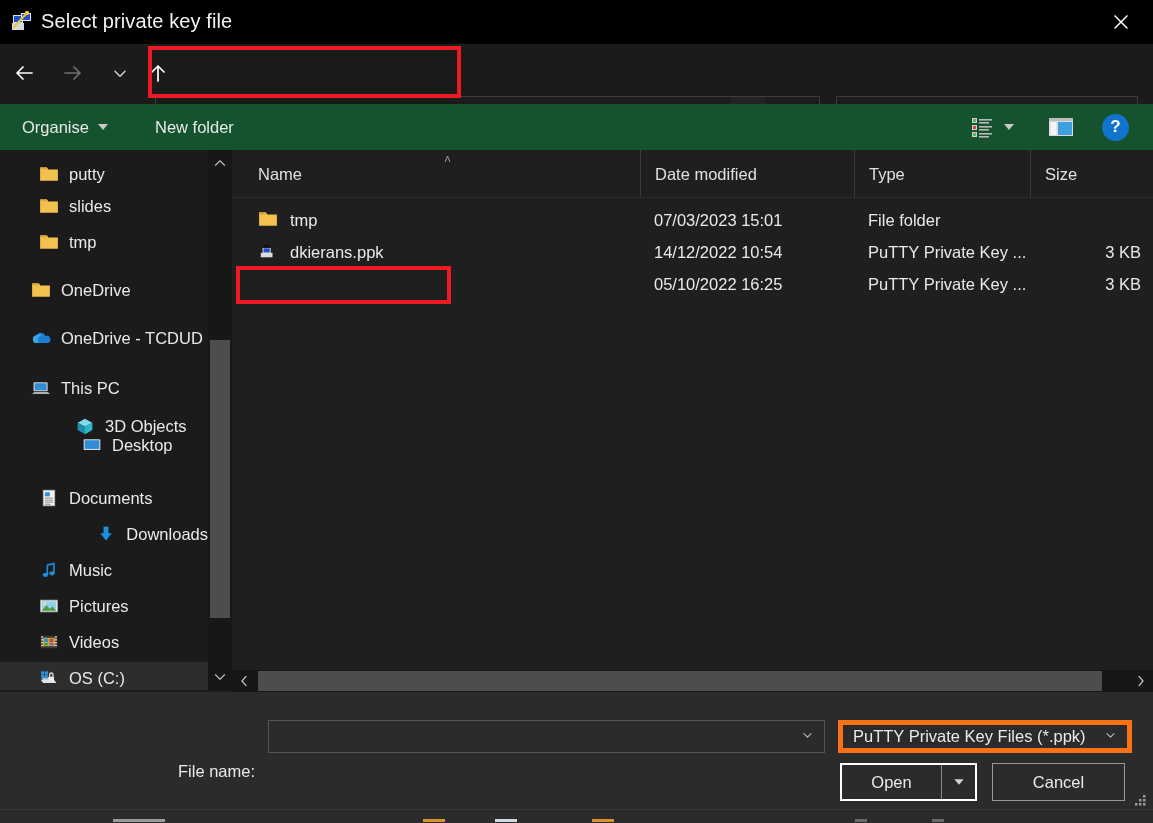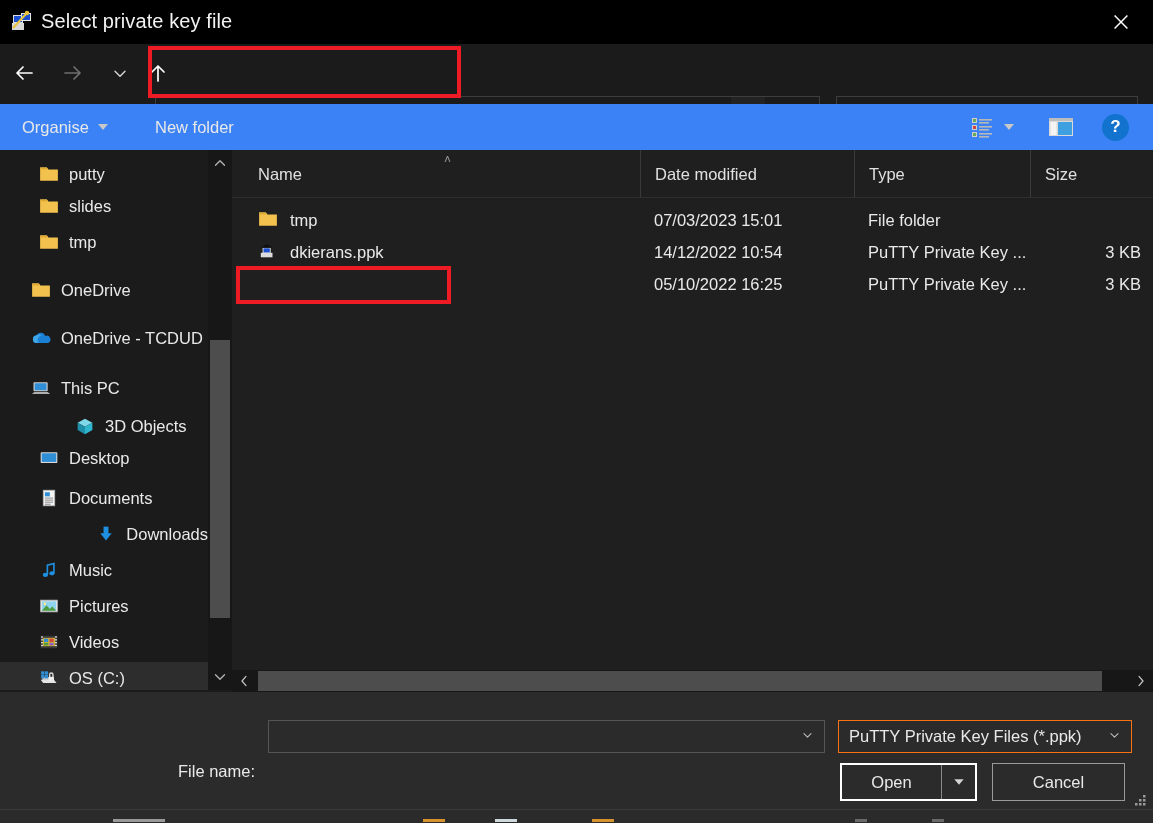--- a/index.html
+++ b/index.html
@@ -79,21 +79,21 @@
   
   .annot {
     position: absolute; border: 4px solid #ee1b24; pointer-events: none;
   }
   .annot-address { left: 148px; top: 46px; width: 313px; height: 52px; }
   .annot-file    { left: 236px; top: 266px; width: 215px; height: 38px; }
 
   
   .cmdbar {
     position: absolute; left: 0; top: 104px; width: 1153px; height: 46px;
-    background: #3b82f6;
+    background: #14532d;
   }
   .cmd-item {
     position: absolute; top: 0; height: 46px; display: flex; align-items: center;
     font-size: 16.5px; color: #e8e8e8;
   }
   .cmd-organise { left: 22px; }
   .cmd-organise .tri { margin-left: 9px; }
   .cmd-newfolder { left: 155px; }
   .cmd-right-icon {
     position: absolute; top: 0; height: 46px; display: flex; align-items: center;
@@ -204,21 +204,21 @@
     display: flex; align-items: center;
   }
   .fname-value {
     margin-left: 8px; font-size: 16.5px; color: #e9e9e9;
   }
   .combo-caret {
     position: absolute; right: 8px; top: 50%; transform: translateY(-50%);
   }
   .filter-combo {
     position: absolute; left: 838px; top: 720px; width: 294px; height: 33px;
-    border: 1px solid #f97316; background: #2b2b2b;
+    border: 5px solid #f97316; background: #2b2b2b;
     display: flex; align-items: center;
   }
   .filter-value {
     margin-left: 10px; font-size: 16.5px; color: #e9e9e9; white-space: nowrap;
   }
 
   .btn-open {
     position: absolute; left: 840px; top: 763px; width: 137px; height: 38px;
     border: 2px solid #ffffff; background: #2b2b2b;
     display: flex; align-items: center;
@@ -428,21 +428,21 @@
       <div class="side-row" style="top: 260px; margin-left: 36px;">
         <span class="side-ico" style="margin-left:38px">
           <svg viewBox="0 0 24 22" width="20" height="18">
             <path d="M12 2 L21 7 L12 12 L3 7 Z" fill="#7fd9e8"></path>
             <path d="M3 7 L12 12 L12 21 L3 16 Z" fill="#1e8fa8"></path>
             <path d="M21 7 L12 12 L12 21 L21 16 Z" fill="#2fb6cf"></path>
           </svg>
         </span>
         <span>3D Objects</span>
       </div>
-      <div class="side-row" style="top: 292px;">
+      <div class="side-row" style="top: 279px; padding-left: 43px;">
         <span class="side-ico" style="margin-left:38px">
           <svg viewBox="0 0 24 20" width="20" height="18">
             <rect x="2" y="3" width="20" height="13" rx="1" fill="#d9d9d9"></rect>
             <rect x="3.3" y="4.3" width="17.4" height="10.4" fill="#2f8ed6"></rect>
             <path d="M3 14.7 L20.7 14.7 L20.7 14.7 Z" fill="#1e6fa8"></path>
           </svg>
         </span>
         <span>Desktop</span>
       </div>
       <div class="side-row" style="top: 332px;">

